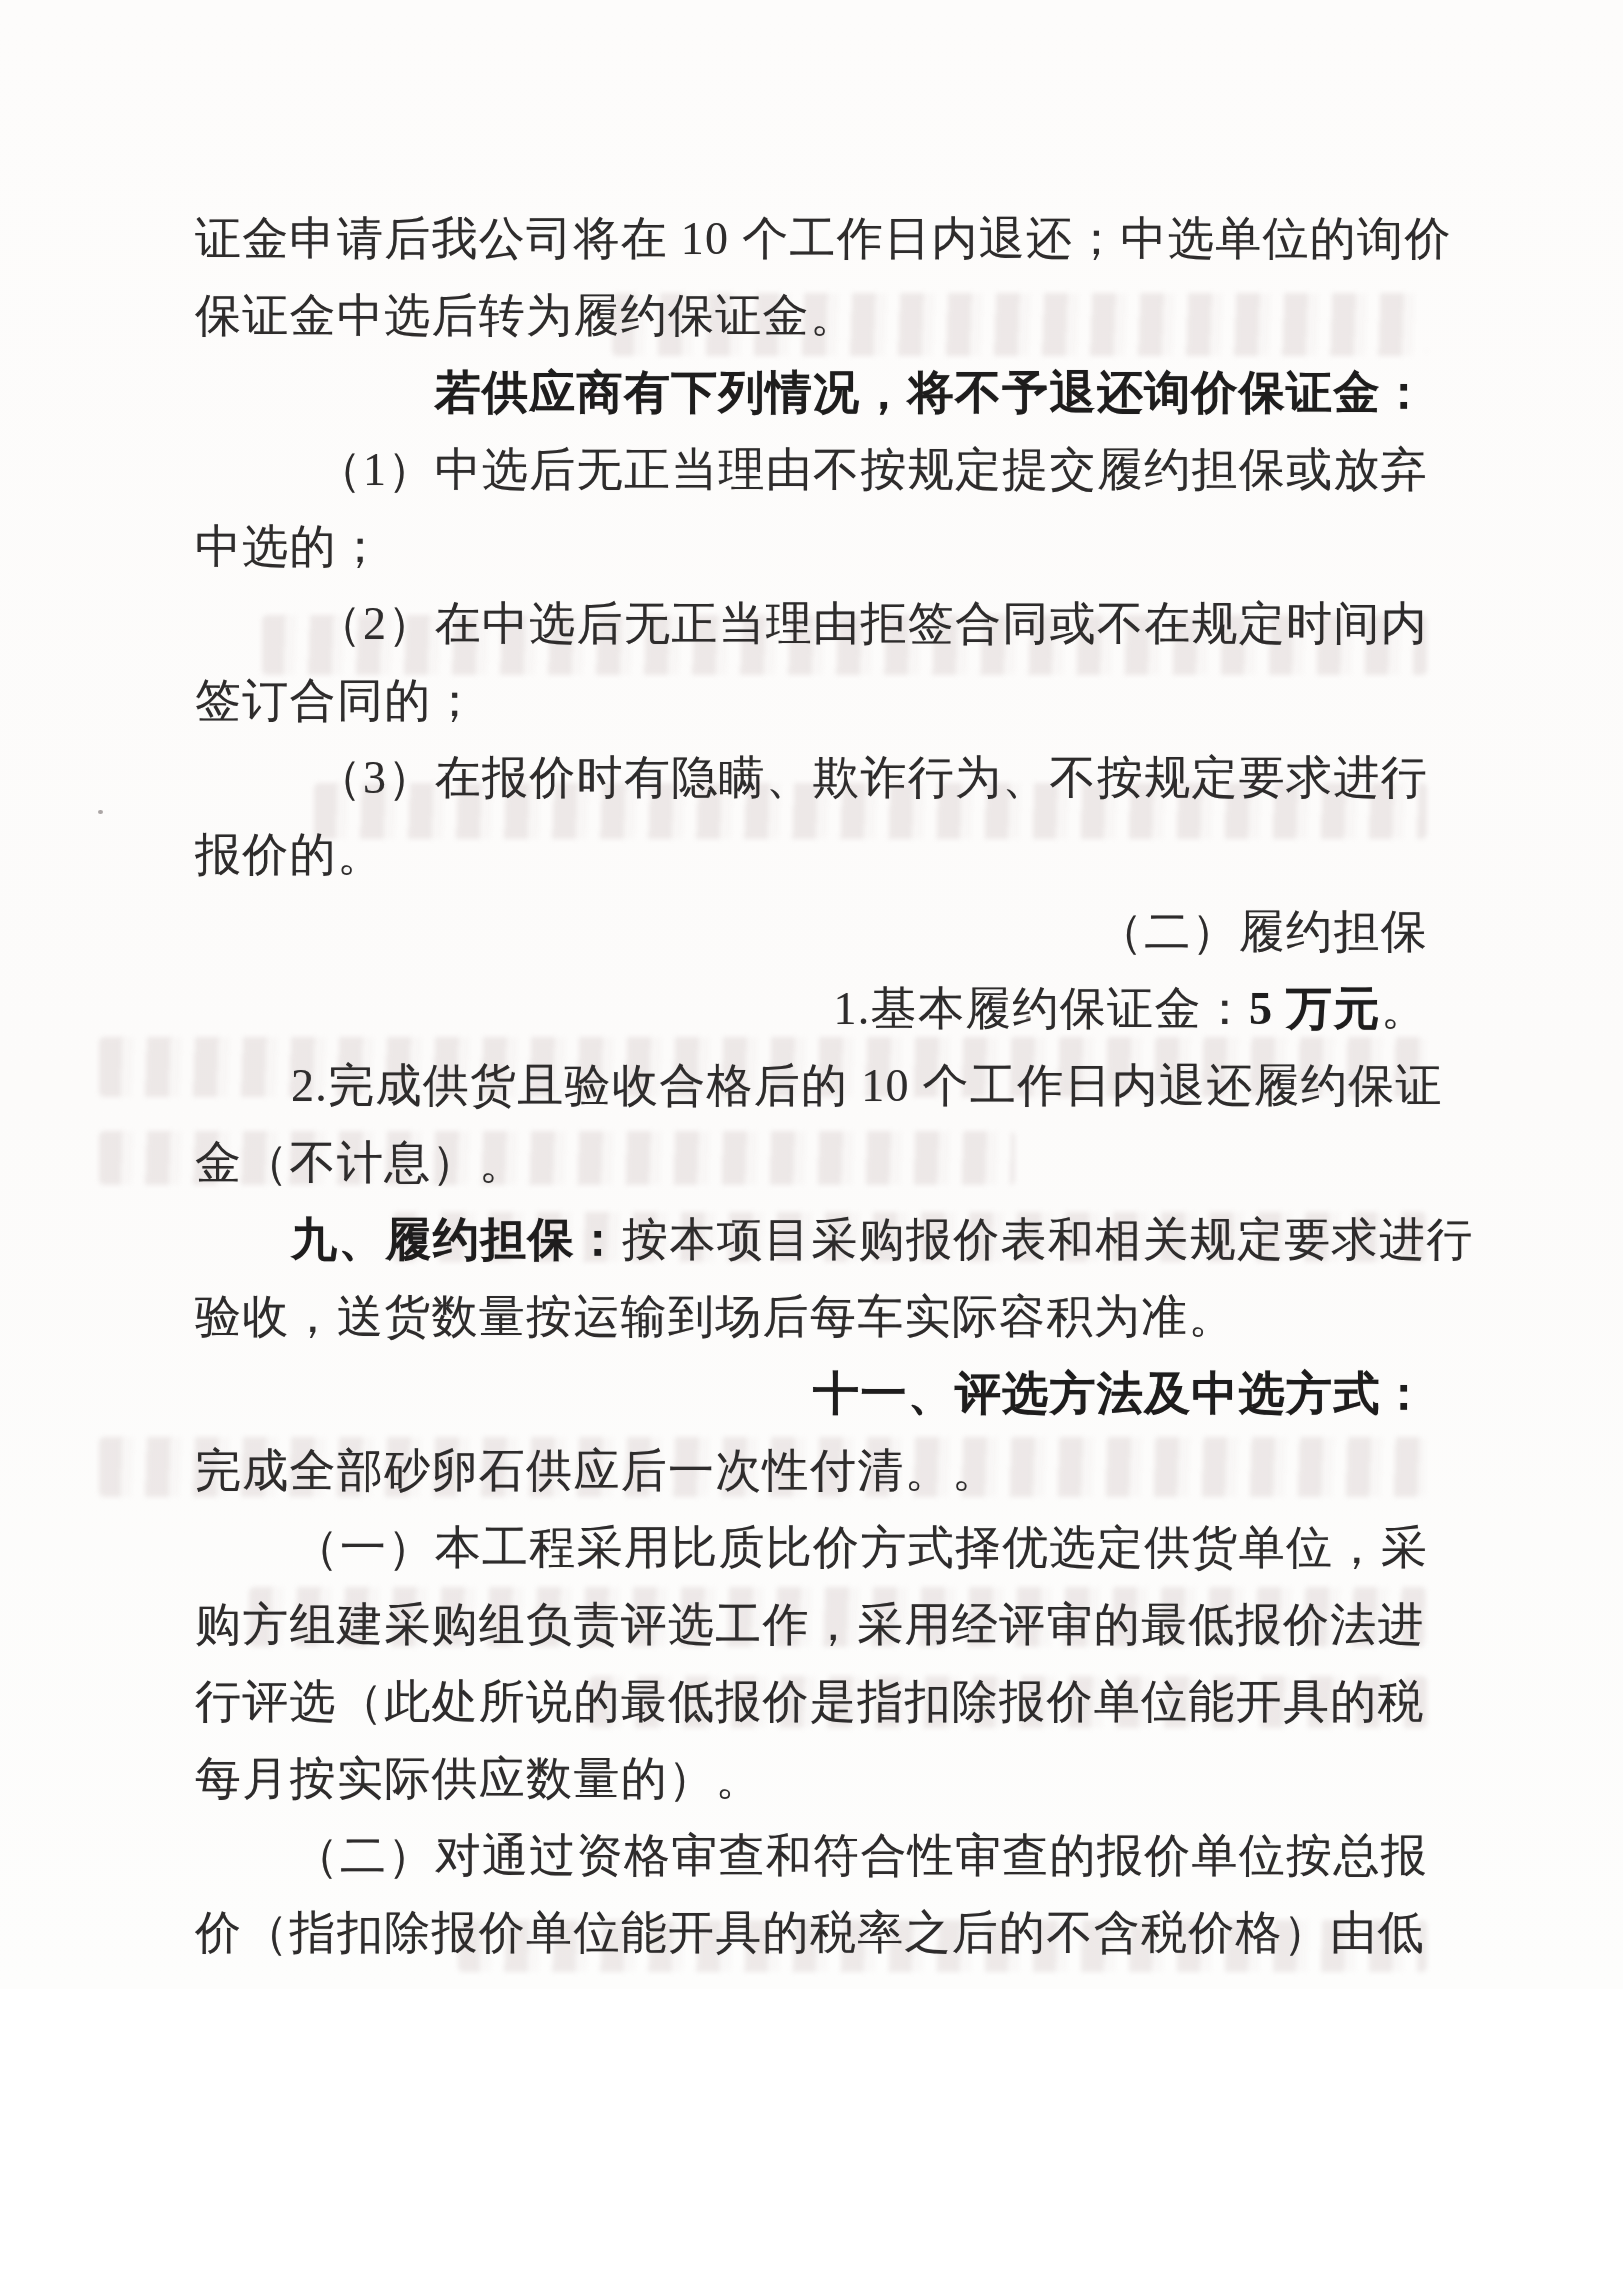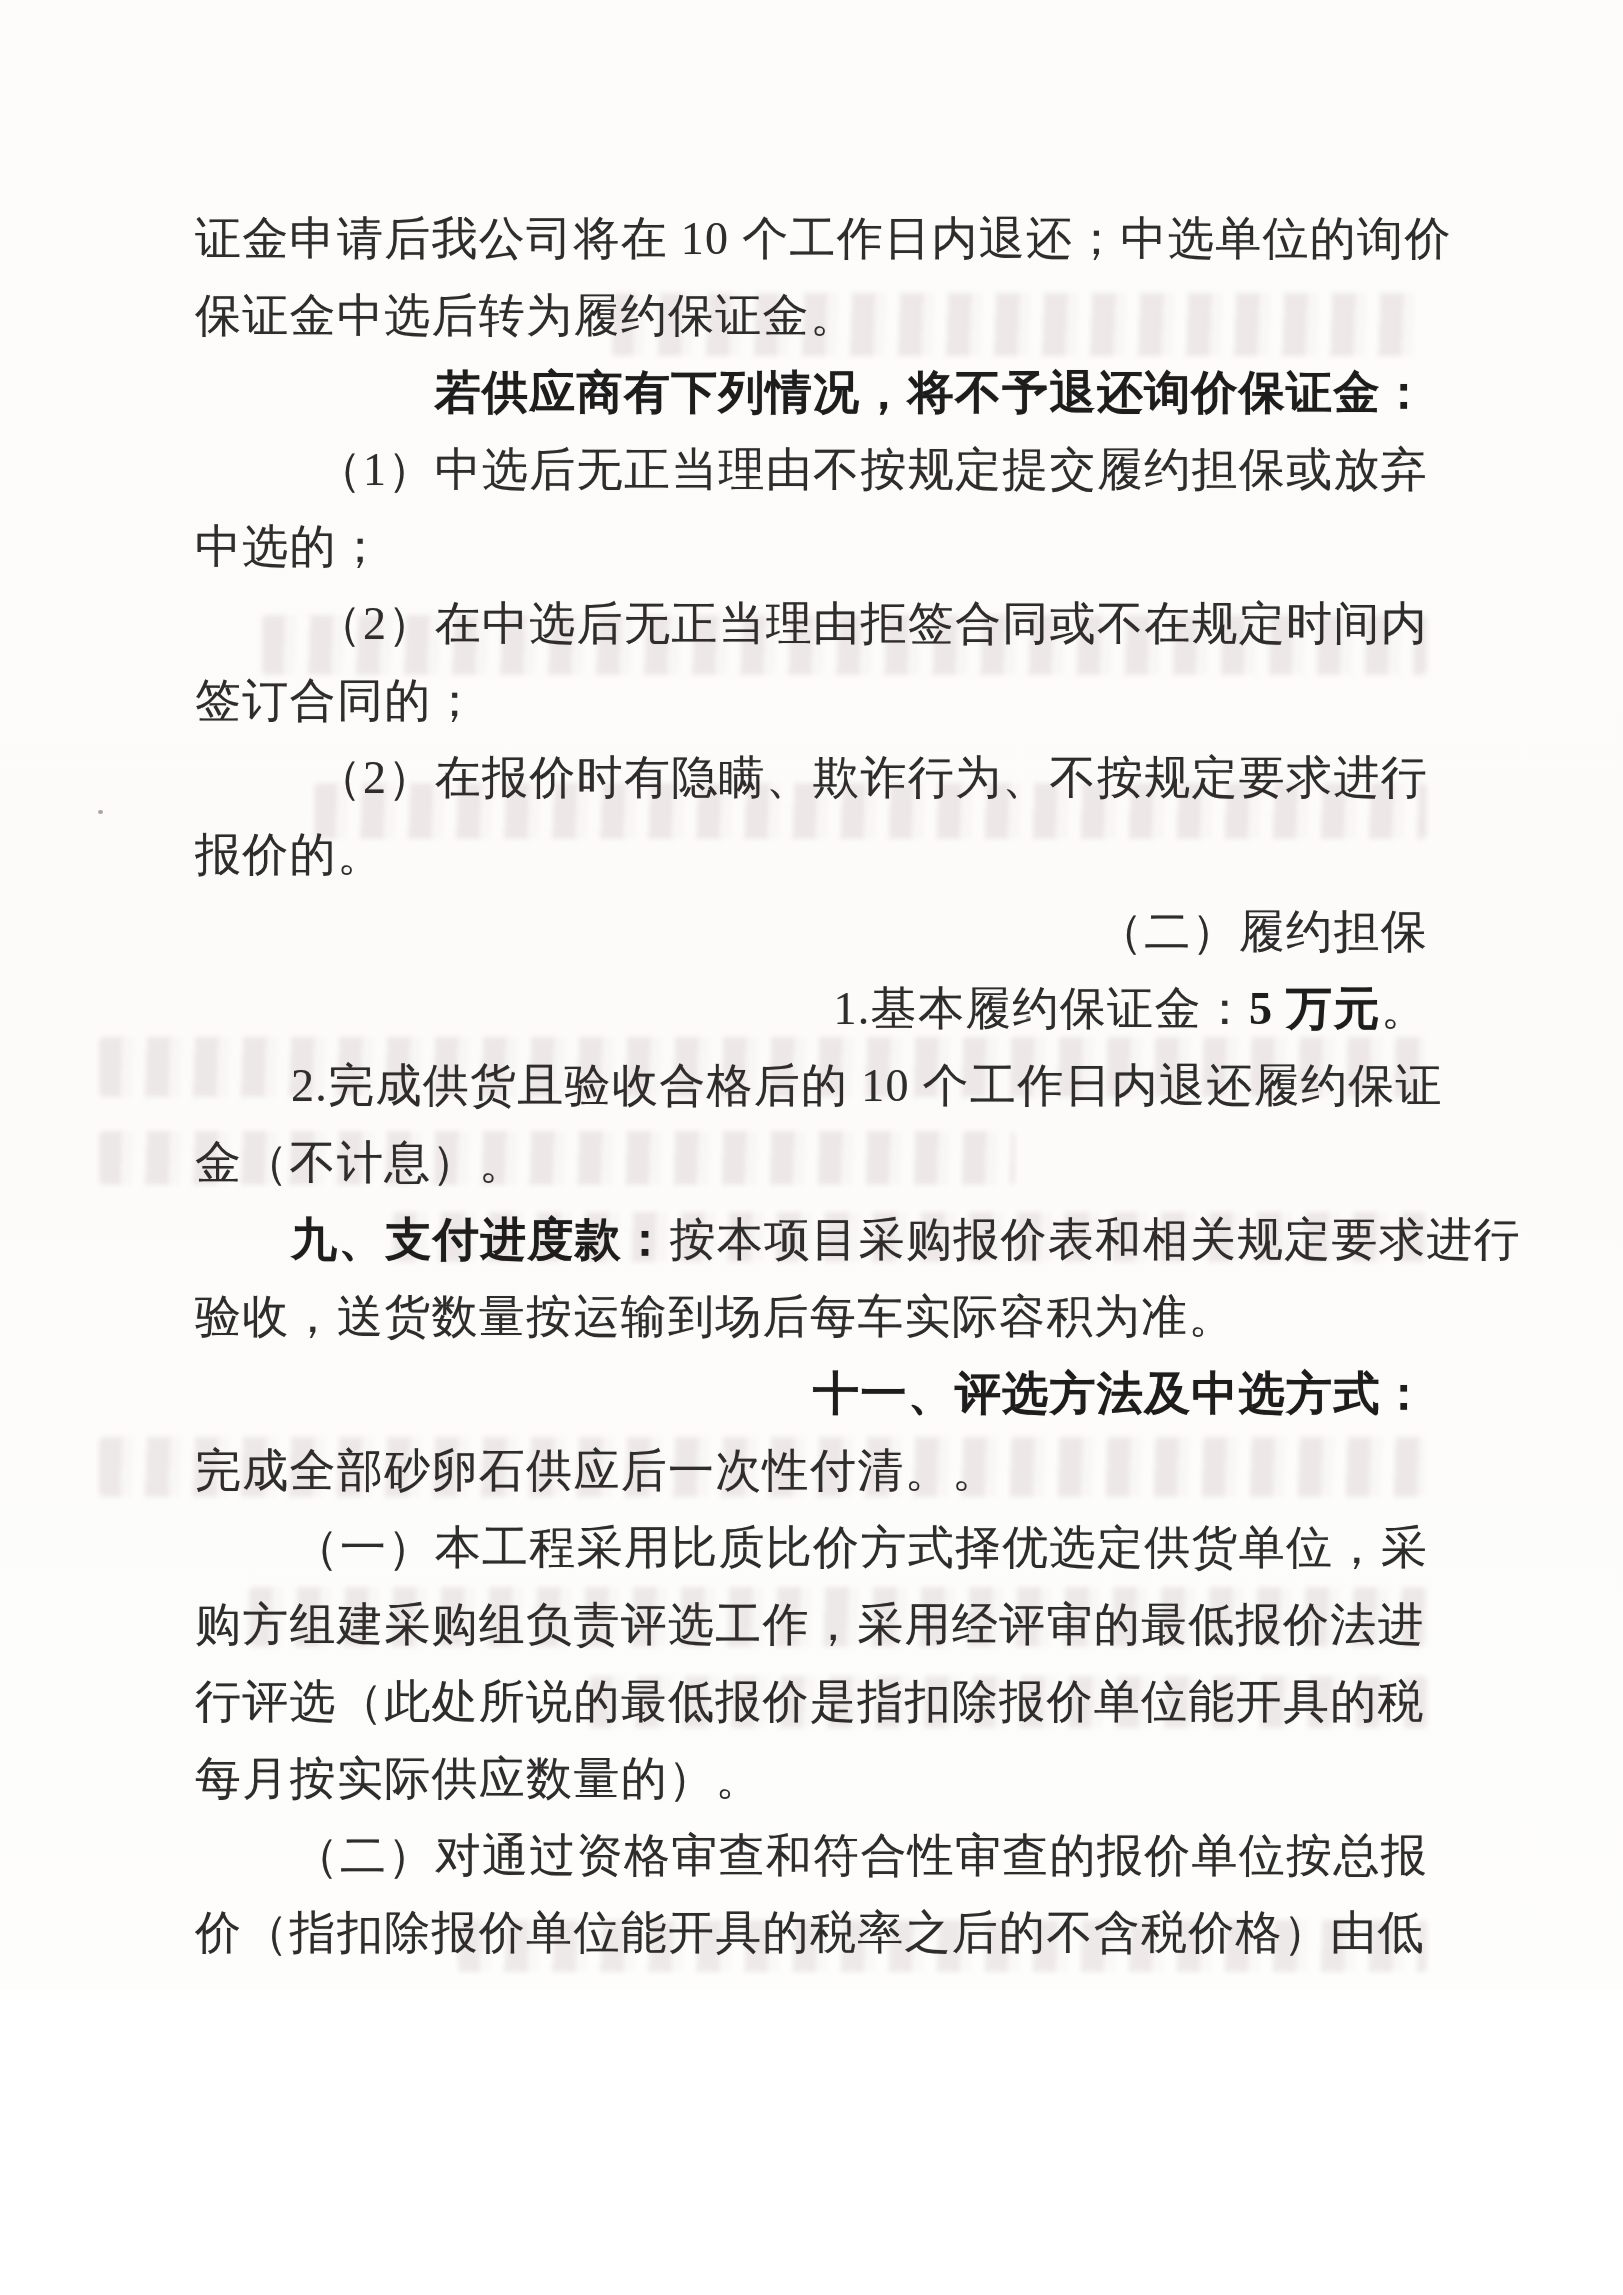--- a/index.html
+++ b/index.html
@@ -91,27 +91,27 @@
   <div class="speck" style="left:1026px; top:1016px;"></div>
 
   <main class="text-block" id="doc-body">
       <div class="line"><span class="seg">证金申请后我公司将在 10 个工作日内退还；中选单位的询价</span></div>
       <div class="line"><span class="seg">保证金中选后转为履约保证金。</span></div>
       <div class="line indent"><span class="seg b">若供应商有下列情况，将不予退还询价保证金：</span></div>
       <div class="line indent"><span class="seg">（1）中选后无正当理由不按规定提交履约担保或放弃</span></div>
       <div class="line"><span class="seg">中选的；</span></div>
       <div class="line indent"><span class="seg">（2）在中选后无正当理由拒签合同或不在规定时间内</span></div>
       <div class="line"><span class="seg">签订合同的；</span></div>
-      <div class="line indent"><span class="seg">（2）在报价时有隐瞒、欺诈行为、不按规定要求进行</span></div>
+      <div class="line indent"><span class="seg">（3）在报价时有隐瞒、欺诈行为、不按规定要求进行</span></div>
       <div class="line"><span class="seg">报价的。</span></div>
       <div class="line indent"><span class="seg">（二）履约担保</span></div>
       <div class="line indent"><span class="seg">1.基本履约保证金：</span><span class="seg b">5 万元</span><span class="seg">。</span></div>
       <div class="line indent"><span class="seg">2.完成供货且验收合格后的 10 个工作日内退还履约保证</span></div>
       <div class="line"><span class="seg">金（不计息）。</span></div>
-      <div class="line indent"><span class="seg b">九、支付进度款：</span><span class="seg">按本项目采购报价表和相关规定要求进行</span></div>
+      <div class="line indent"><span class="seg b">九、履约担保：</span><span class="seg">按本项目采购报价表和相关规定要求进行</span></div>
       <div class="line"><span class="seg">验收，送货数量按运输到场后每车实际容积为准。</span></div>
       <div class="line indent"><span class="seg b">十一、评选方法及中选方式：</span></div>
       <div class="line"><span class="seg">完成全部砂卵石供应后一次性付清。。</span></div>
       <div class="line indent"><span class="seg">（一）本工程采用比质比价方式择优选定供货单位，采</span></div>
       <div class="line"><span class="seg">购方组建采购组负责评选工作，采用经评审的最低报价法进</span></div>
       <div class="line"><span class="seg">行评选（此处所说的最低报价是指扣除报价单位能开具的税</span></div>
       <div class="line"><span class="seg">每月按实际供应数量的）。</span></div>
       <div class="line indent"><span class="seg">（二）对通过资格审查和符合性审查的报价单位按总报</span></div>
       <div class="line"><span class="seg">价（指扣除报价单位能开具的税率之后的不含税价格）由低</span></div>
     </main>

